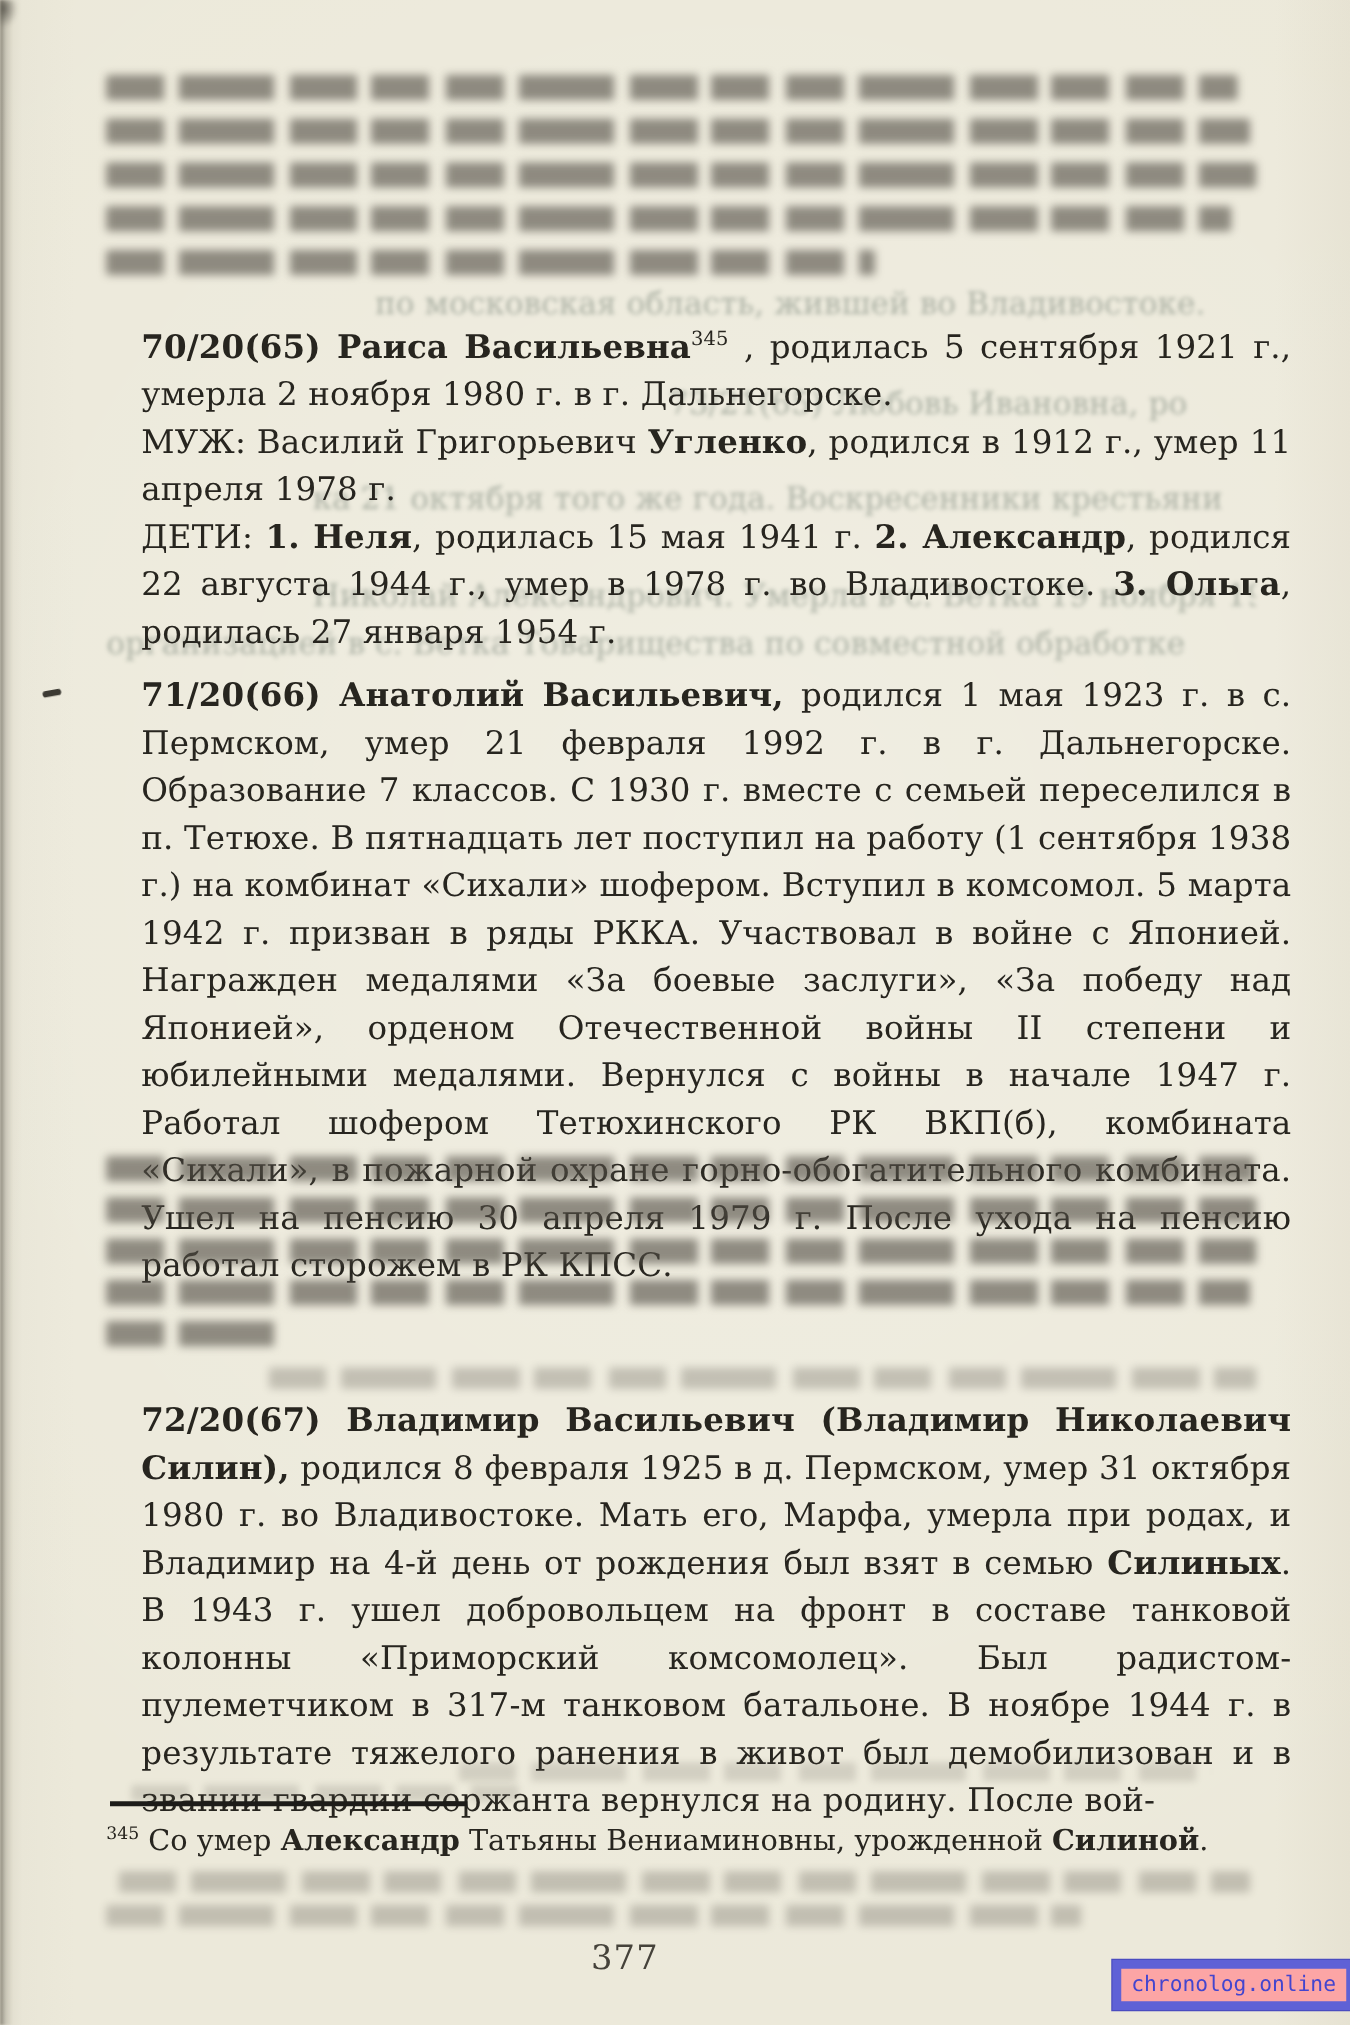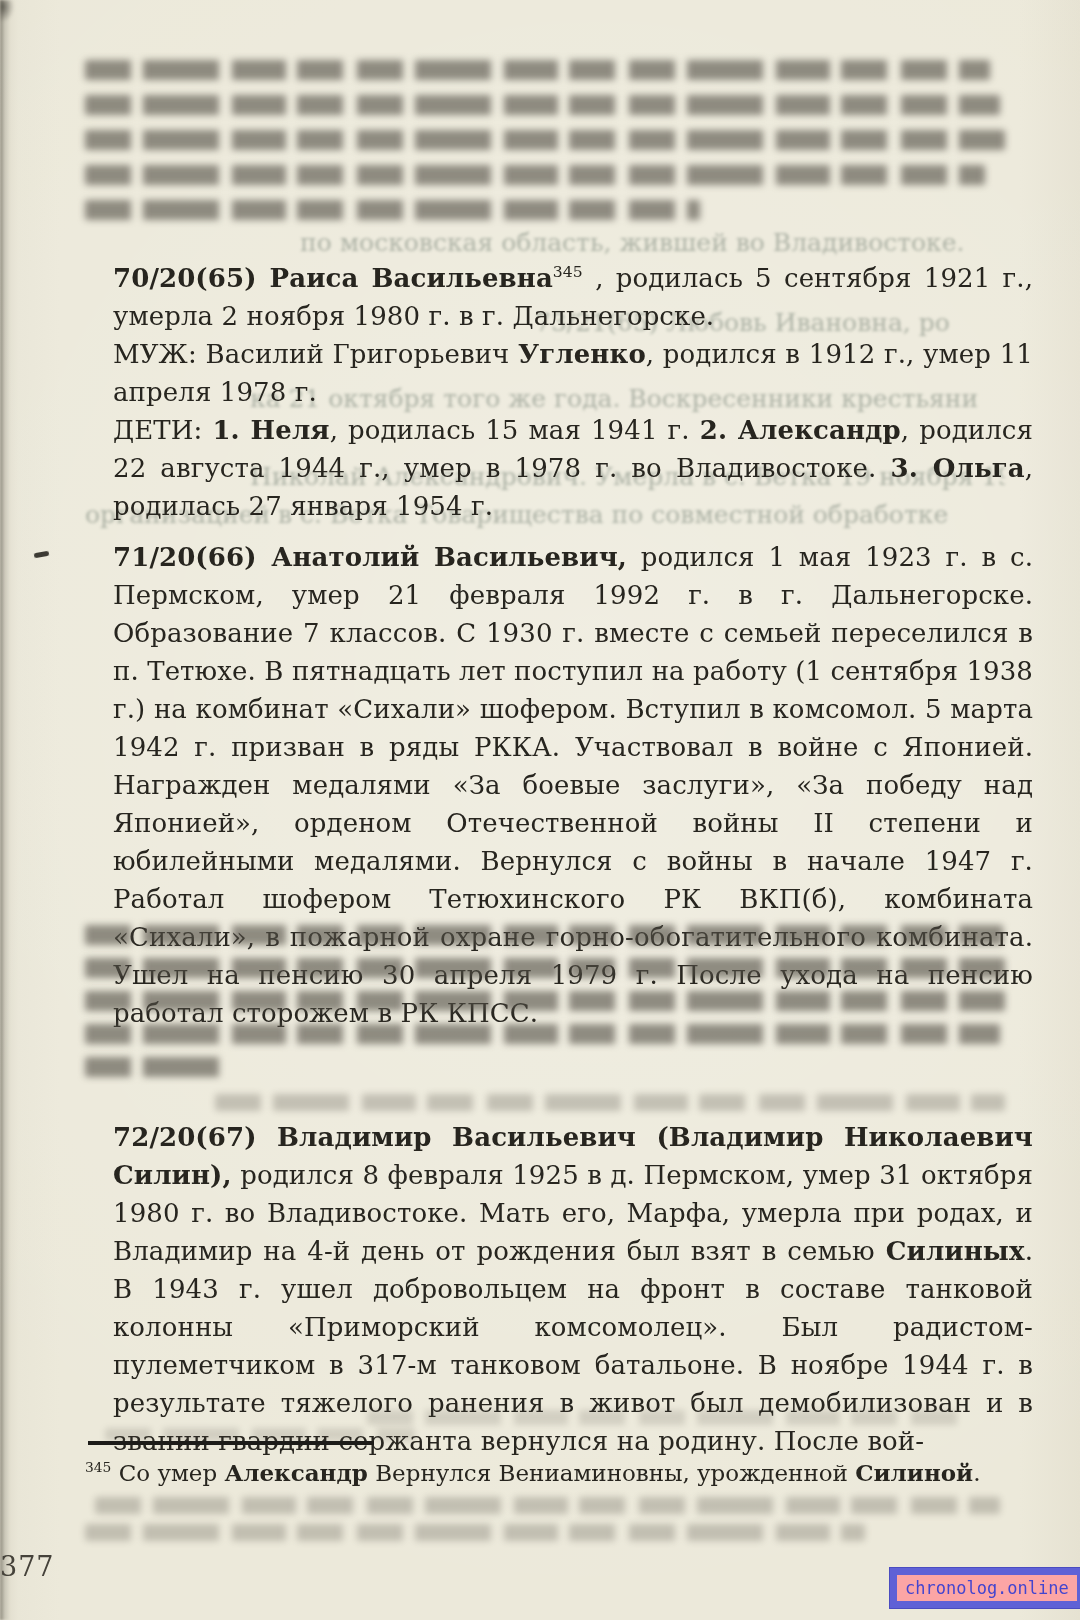--- a/index.html
+++ b/index.html
@@ -64,21 +64,21 @@
   .divider{
     position:absolute;left:88px;top:1441px;width:286px;height:4px;
     background:#1d1c19;filter:blur(0.5px);
   }
   .footnote{
     position:absolute;left:85px;top:1458px;width:920px;
     font-size:23px;line-height:30px;filter:blur(0.25px);
   }
   .page-number{
     position:absolute;left:0;top:1551px;width:1000px;
-    font-size:27px;color:#45423a;
+    text-align:center;font-size:27px;color:#45423a;
     letter-spacing:1px;filter:blur(0.3px);
   }
   .watermark{
     position:absolute;left:890px;top:1568px;
     background:#5f61d6;
     padding:7px;
     box-shadow:0 0 0 1px #4a4cc0;
   }
   .watermark-inner{
     background:#fca5a5;
@@ -125,21 +125,21 @@
   </div>
 
   <div class="bar light" style="position:absolute;left:215px;top:1094px;width:790px;height:17px;"></div>
 
   <div class="entry" style="top:1118px;"><span class="b">72/20(67) Владимир Васильевич (Владимир Николаевич Силин),</span><span> родился 8 февраля 1925 в д. Пермском, умер 31 октября 1980 г. во Владивостоке. Мать его, Марфа, умерла при родах, и Владимир на 4-й день от рождения был взят в семью </span><span class="b">Силиных</span><span>. В 1943 г. ушел добровольцем на фронт в составе танковой колонны «Приморский комсомолец». Был радистом-пулеметчиком в 317-м танковом батальоне. В ноябре 1944 г. в результате тяжелого ранения в живот был демобилизован и в звании гвардии сержанта вернулся на родину. После вой-</span></div>
 
   <div class="bar xlight" style="position:absolute;left:367px;top:1410px;width:602px;height:15px;"></div>
   <div class="bar xlight" style="position:absolute;left:105px;top:1428px;width:310px;height:13px;"></div>
 
   <div class="divider"></div>
-  <div class="footnote"><sup>345</sup><span> Со умер </span><span class="b">Александр</span><span> Вернулся Вениаминовны, урожденной </span><span class="b">Силиной</span><span>.</span></div>
+  <div class="footnote"><sup>345</sup><span> Со умер </span><span class="b">Александр</span><span> Татьяны Вениаминовны, урожденной </span><span class="b">Силиной</span><span>.</span></div>
 
   <div class="bar light" style="position:absolute;left:95px;top:1497px;width:905px;height:17px;"></div>
   <div class="bar light" style="position:absolute;left:85px;top:1524px;width:780px;height:17px;"></div>
 
   <div class="page-number">377</div>
 
   <div class="watermark">
     <div class="watermark-inner">chronolog.online</div>
   </div>
 

